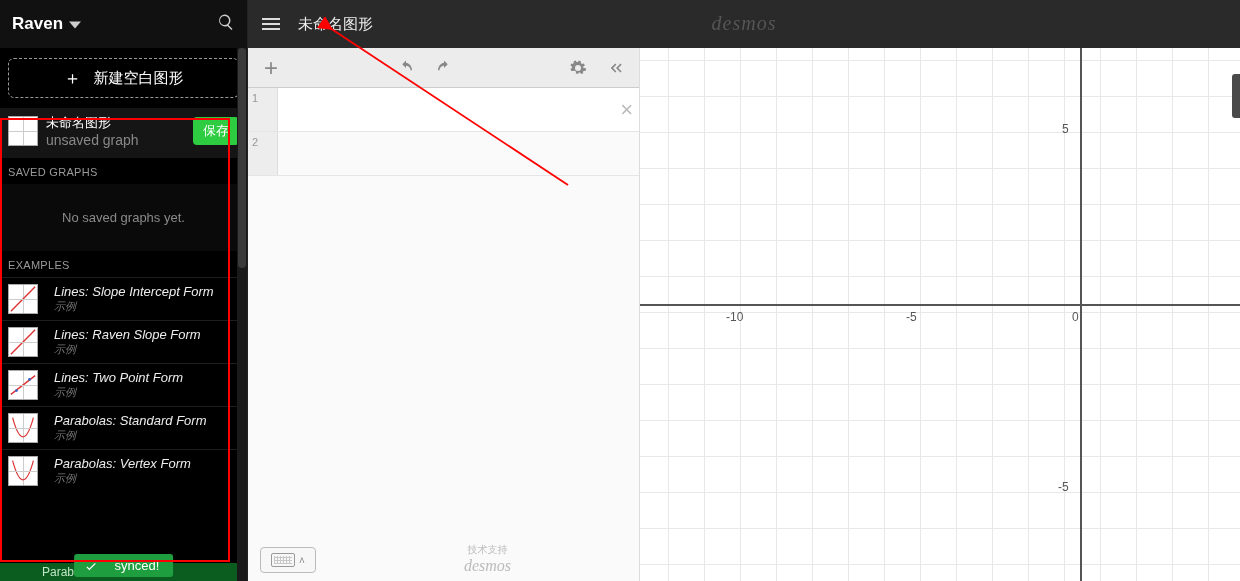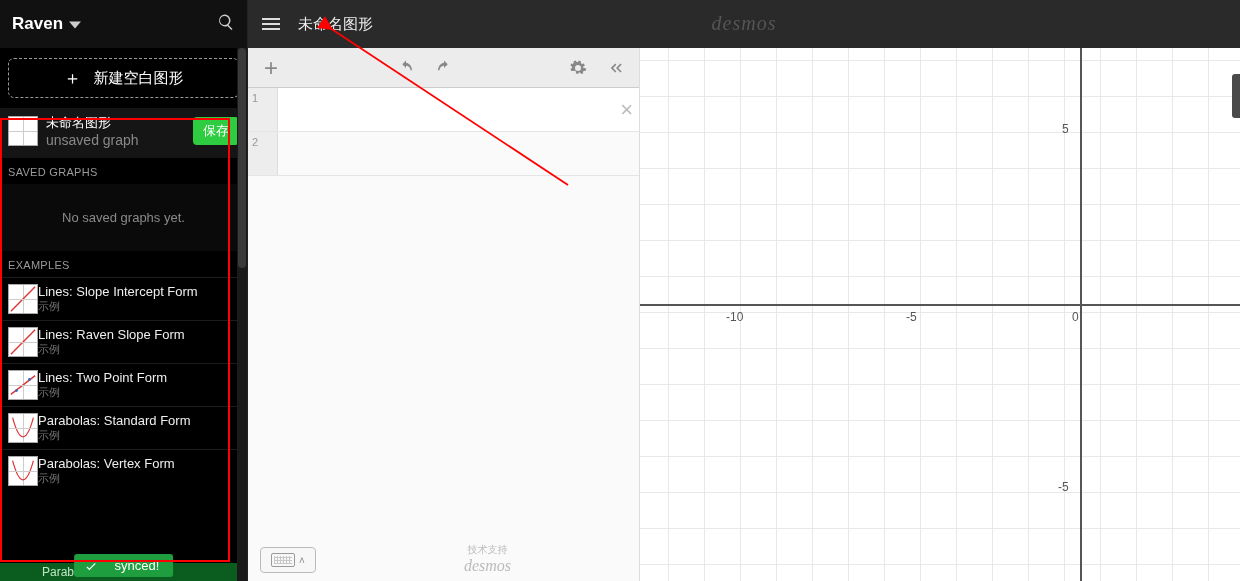--- a/index.html
+++ b/index.html
@@ -64,22 +64,22 @@
     padding: 5px 10px; font-size: 13px; cursor: pointer;
   }
 
   .saved-empty {
     text-align: center; color: #8a8a8a; font-size: 13px; padding: 26px 0;
     background: #0a0a0a;
   }
 
   .examples-list { flex: 1; overflow: hidden; }
   .example-item {
-    display: flex; align-items: center; gap: 0; padding: 6px 8px;
-    border-top: 1px solid #1d1d1d; cursor: pointer;
+    display: flex; align-items: center; gap: 16px; padding: 6px 8px;
+    border-top: 1px solid #1d1d1d; cursor: pointer; font-style: italic;
   }
   .ex-title { color: #eee; font-size: 13px; white-space: nowrap; overflow: hidden; text-overflow: ellipsis; }
   .ex-sub { color: #777; font-size: 11px; }
   .ex-text { min-width: 0; flex: 1; }
 
   .synced-toast {
     position: absolute; left: 50%; transform: translateX(-50%);
     bottom: 4px; background: #1e9e3e; color: #fff; font-size: 13px;
     padding: 4px 14px 4px 10px; border-radius: 3px; display: flex; align-items: center; gap: 17px;
     z-index: 5;

